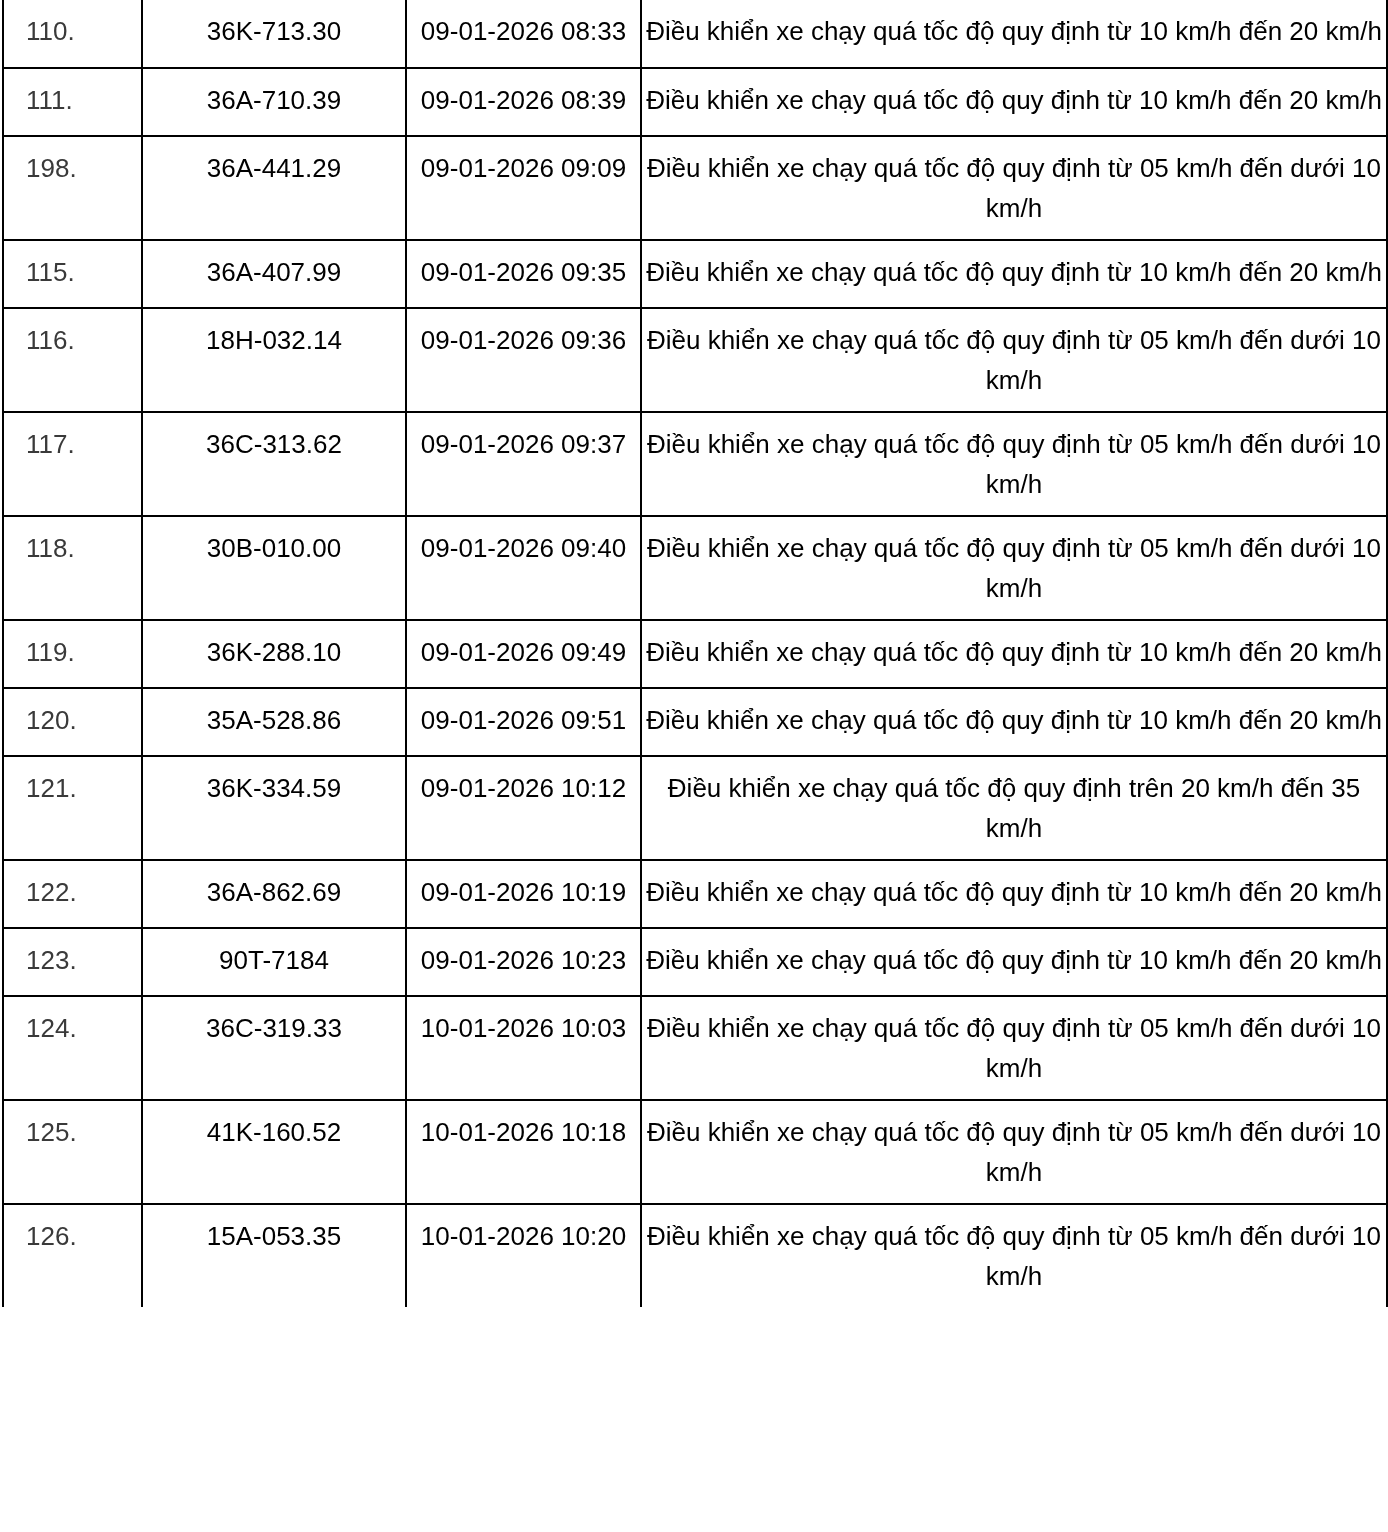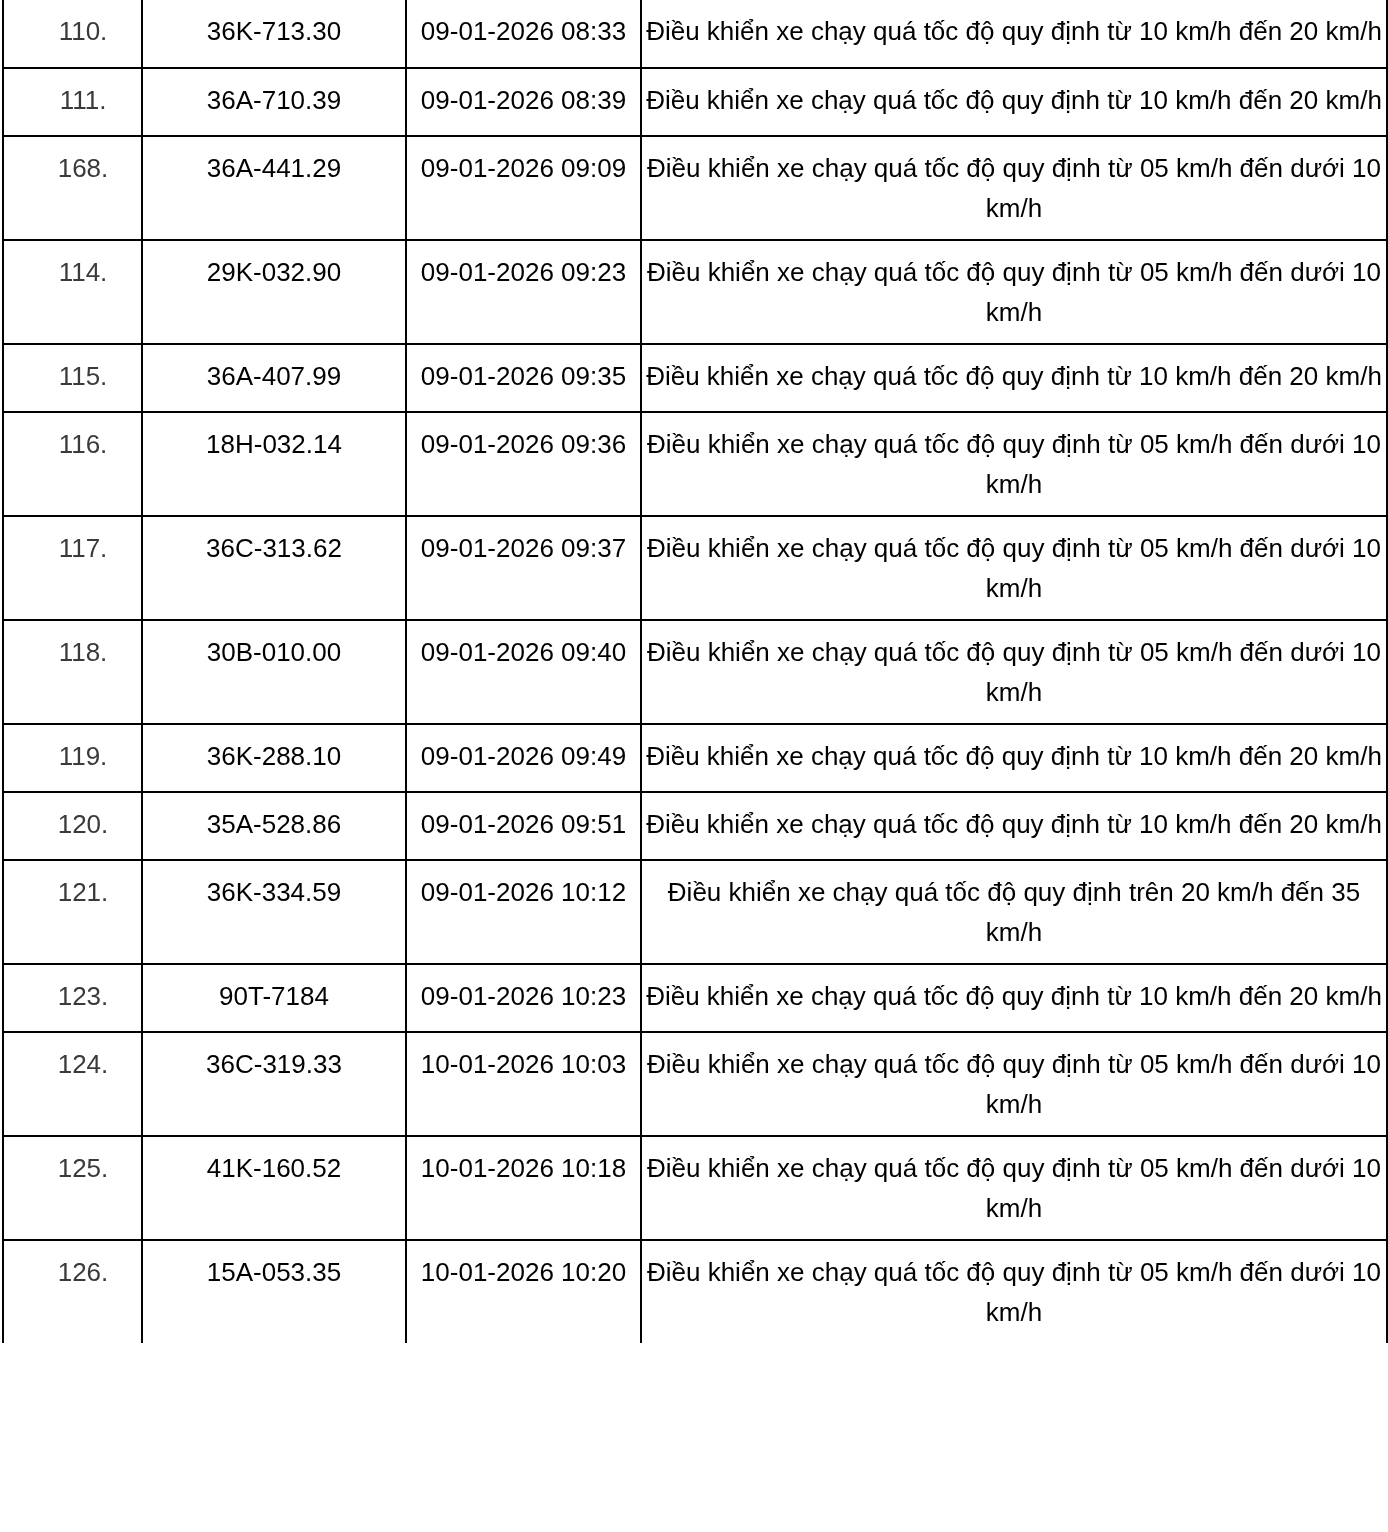--- a/index.html
+++ b/index.html
@@ -32,21 +32,21 @@
     vertical-align: top;
     padding: 11px 1px;
     font-size: 26px;
     line-height: 40px;
     color: #000000;
     text-align: center;
     overflow: hidden;
     word-spacing: normal;
   }
   td.cell-no {
-    text-align: center;
+    text-align: left;
     padding-left: 22px;
     color: #3a3a3a;
   }
   
   tbody tr:first-child td { border-top: 0; }
   tbody tr:last-child td  { border-bottom: 0; }
 </style>
 </head>
 <body>
 
@@ -65,29 +65,23 @@
     <td class="cell-time">09-01-2026 08:33</td>
     <td class="cell-desc">Điều khiển xe chạy quá tốc độ quy định từ 10 km/h đến 20 km/h</td>
   </tr>
         <tr class="v-row">
     <td class="cell-no">111.</td>
     <td class="cell-plate">36A-710.39</td>
     <td class="cell-time">09-01-2026 08:39</td>
     <td class="cell-desc">Điều khiển xe chạy quá tốc độ quy định từ 10 km/h đến 20 km/h</td>
   </tr>
         <tr class="v-row">
-    <td class="cell-no">168.</td>
+    <td class="cell-no">198.</td>
     <td class="cell-plate">36A-441.29</td>
     <td class="cell-time">09-01-2026 09:09</td>
-    <td class="cell-desc">Điều khiển xe chạy quá tốc độ quy định từ 05 km/h đến dưới 10 km/h</td>
-  </tr>
-        <tr class="v-row">
-    <td class="cell-no">114.</td>
-    <td class="cell-plate">29K-032.90</td>
-    <td class="cell-time">09-01-2026 09:23</td>
     <td class="cell-desc">Điều khiển xe chạy quá tốc độ quy định từ 05 km/h đến dưới 10 km/h</td>
   </tr>
         <tr class="v-row">
     <td class="cell-no">115.</td>
     <td class="cell-plate">36A-407.99</td>
     <td class="cell-time">09-01-2026 09:35</td>
     <td class="cell-desc">Điều khiển xe chạy quá tốc độ quy định từ 10 km/h đến 20 km/h</td>
   </tr>
         <tr class="v-row">
     <td class="cell-no">116.</td>
@@ -119,20 +113,26 @@
     <td class="cell-time">09-01-2026 09:51</td>
     <td class="cell-desc">Điều khiển xe chạy quá tốc độ quy định từ 10 km/h đến 20 km/h</td>
   </tr>
         <tr class="v-row">
     <td class="cell-no">121.</td>
     <td class="cell-plate">36K-334.59</td>
     <td class="cell-time">09-01-2026 10:12</td>
     <td class="cell-desc">Điều khiển xe chạy quá tốc độ quy định trên 20 km/h đến 35 km/h</td>
   </tr>
         <tr class="v-row">
+    <td class="cell-no">122.</td>
+    <td class="cell-plate">36A-862.69</td>
+    <td class="cell-time">09-01-2026 10:19</td>
+    <td class="cell-desc">Điều khiển xe chạy quá tốc độ quy định từ 10 km/h đến 20 km/h</td>
+  </tr>
+        <tr class="v-row">
     <td class="cell-no">123.</td>
     <td class="cell-plate">90T-7184</td>
     <td class="cell-time">09-01-2026 10:23</td>
     <td class="cell-desc">Điều khiển xe chạy quá tốc độ quy định từ 10 km/h đến 20 km/h</td>
   </tr>
         <tr class="v-row">
     <td class="cell-no">124.</td>
     <td class="cell-plate">36C-319.33</td>
     <td class="cell-time">10-01-2026 10:03</td>
     <td class="cell-desc">Điều khiển xe chạy quá tốc độ quy định từ 05 km/h đến dưới 10 km/h</td>

